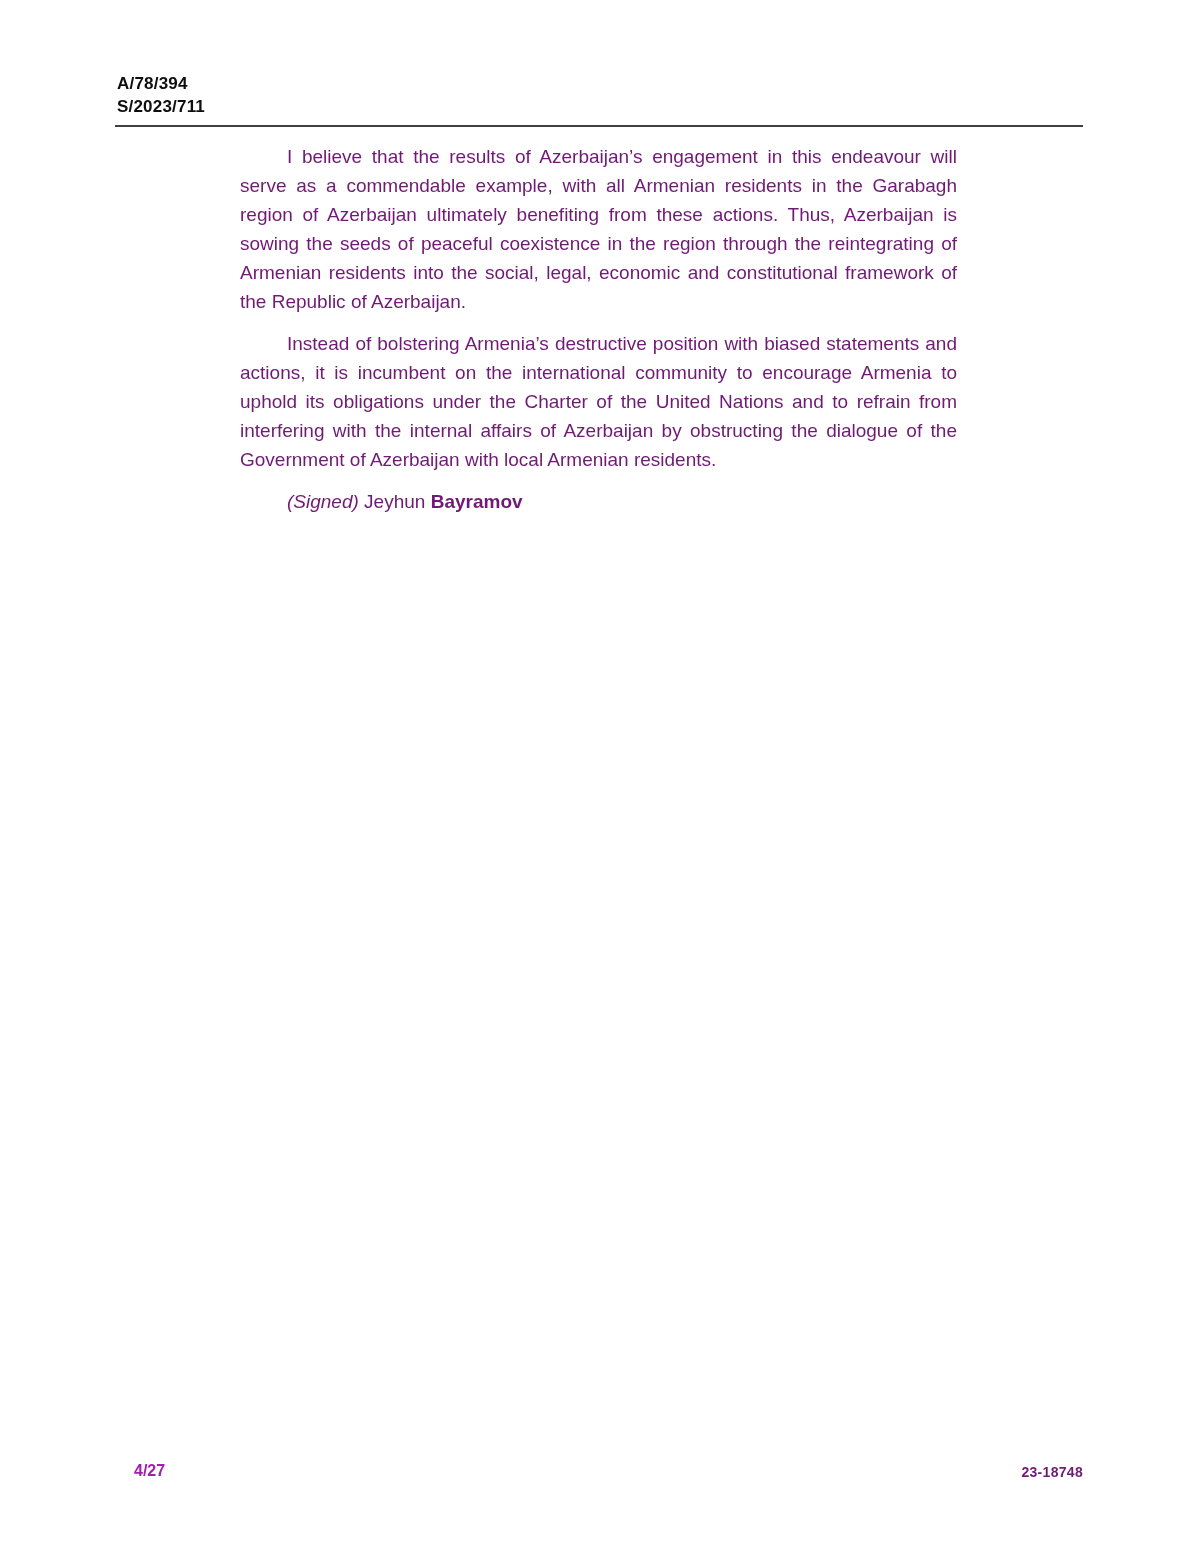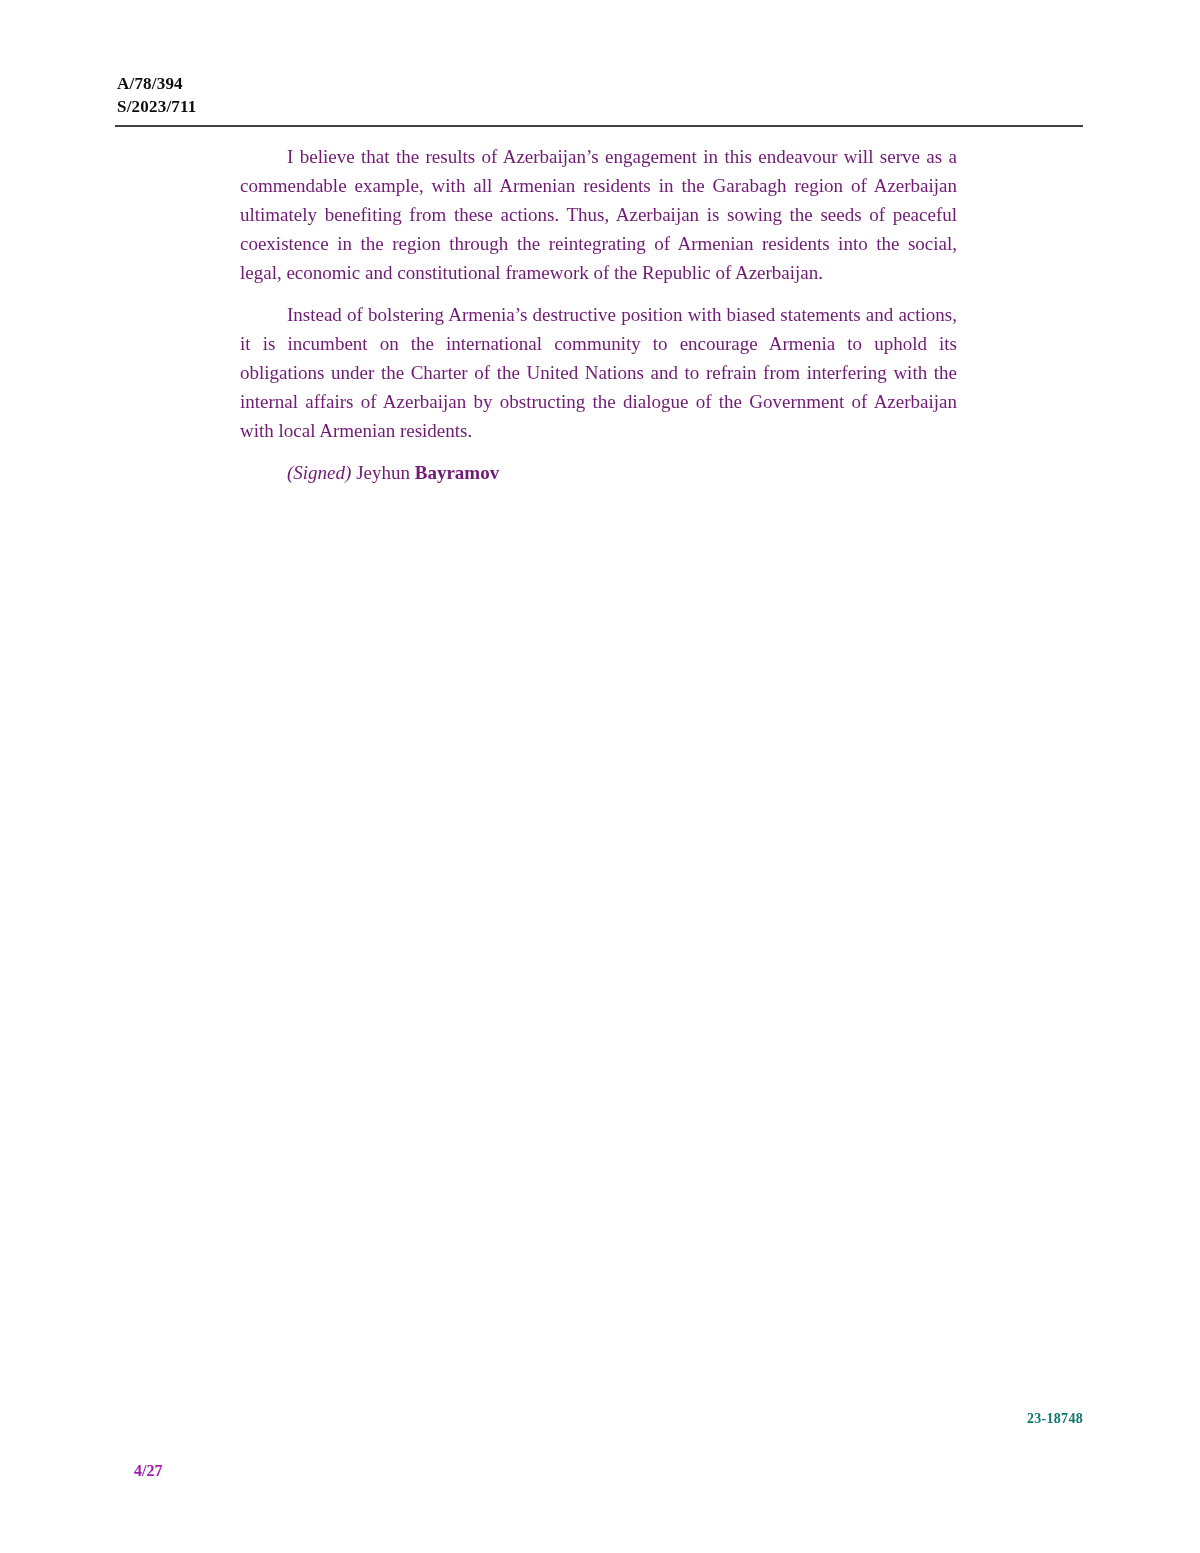--- a/index.html
+++ b/index.html
@@ -5,21 +5,21 @@
   html, body {
     margin: 0;
     padding: 0;
     background: #ffffff;
   }
   .page {
     position: relative;
     width: 1200px;
     height: 1553px;
     background: #ffffff;
-    font-family: Liberation Serif, serif;
+    font-family: Liberation Sans, sans-serif;
     color: #121212;
     overflow: hidden;
   }
   .doc-header {
     position: absolute;
     left: 117px;
     top: 72px;
     font-size: 17px;
     line-height: 23px;
     font-weight: 700;
@@ -64,24 +64,24 @@
     position: absolute;
     left: 134px;
     top: 1462px;
     font-size: 16px;
     font-weight: 700;
     color: #a21caf;
   }
   .footer-doc-code {
     position: absolute;
     right: 117px;
-    top: 1411px;
+    top: 1464px;
     font-size: 14px;
     font-weight: 700;
-    color: #0f766e;
+    color: #701a75;
     letter-spacing: 0.3px;
   }
 </style>
 </head>
 <body>
 
 <div class="page">
 
   <header class="doc-header">
     <div>A/78/394</div>

